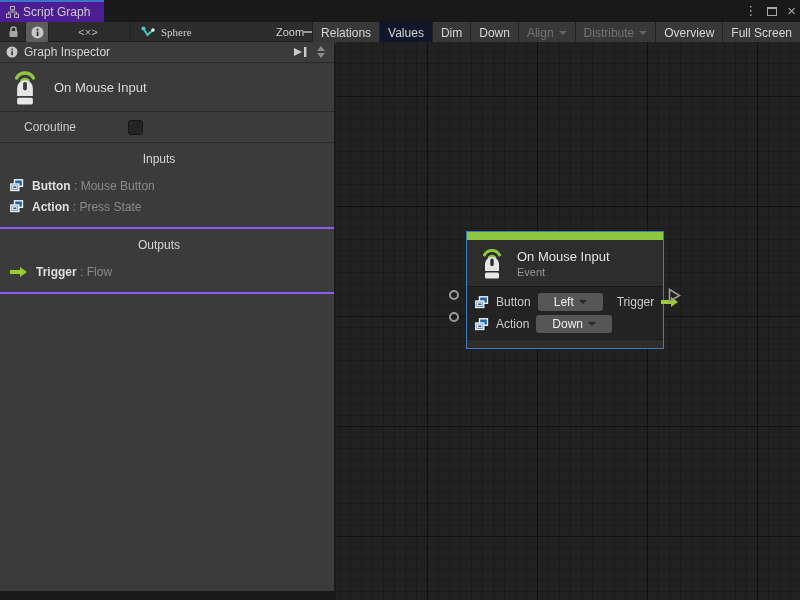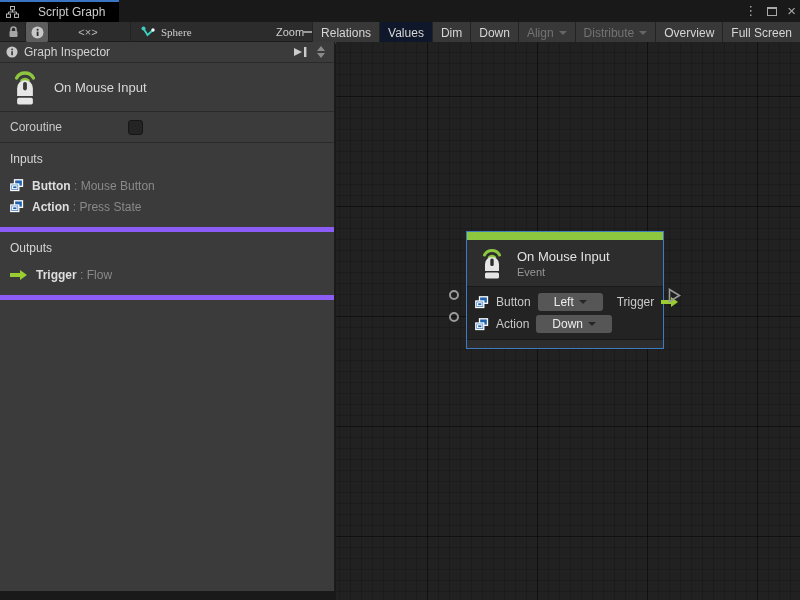--- a/index.html
+++ b/index.html
@@ -2,22 +2,22 @@
 <html><head>
 <meta charset="utf-8">
 <style>
   * { margin:0; padding:0; box-sizing:border-box; }
   html,body { width:800px; height:600px; overflow:hidden; background:#191919;
     font-family:"Liberation Sans","DejaVu Sans",sans-serif; }
   .app { position:relative; width:800px; height:600px; background:#191919; }
 
   
   .tabbar { position:absolute; left:0; top:0; width:800px; height:22px; background:#191919; }
-  .tab { position:absolute; left:0; top:0; height:22px; padding:0 14px 0 6px; background:#000000;
-    border-top:2px solid #3b74c2; display:flex; align-items:center; gap:19px;
+  .tab { position:absolute; left:0; top:0; height:22px; padding:0 14px 0 6px; background:#4c1d95;
+    border-top:2px solid #3b74c2; display:flex; align-items:center; gap:4px;
     color:#cccccc; font-size:12px; }
   .win-controls { position:absolute; right:4px; top:0; height:22px; display:flex; align-items:center; gap:10px;
     color:#a8a8a8; font-size:13px; }
   .win-controls .glyph { cursor:default; line-height:22px; }
   .maxbox { width:10px; height:9px; border:1px solid #a8a8a8; border-top-width:2px; display:inline-block; }
 
   
   .toolbar { position:absolute; left:0; top:22px; width:800px; height:20px; background:#2c2c2c;
     border-bottom:1px solid #1c1c1c; color:#cfcfcf; font-size:11px; }
   .tbtn { position:absolute; top:0; height:20px; display:flex; align-items:center; justify-content:center;
@@ -33,38 +33,38 @@
   .zoom-handle { position:absolute; left:350px; top:4px; width:11px; height:11px; border-radius:50%;
     background:#cfcfcf; }
   .right-group { position:absolute; right:0; top:0; height:20px; display:flex; }
   .rbtn { height:20px; display:flex; align-items:center; padding:11px 8px; background:#383838;
     border-left:1px solid #232323; font-size:12px; color:#d6d6d6; white-space:nowrap; }
   .rbtn.sel { background:#0f172a; }
   .rbtn.dis { color:#737373; }
 
   
   .inspector { position:absolute; left:0; top:42px; width:335px; height:549px; background:#3b3b3b;
-    border-right:1px solid #1c1c1c; color:#d2d2d2; }
+    border-right:1px solid #1c1c1c; color:#d2d2d2;text-align:center; }
   .panel-bottom-edge { position:absolute; left:0; top:591px; width:335px; height:9px; background:#191919; }
   .insp-titlebar { height:21px; display:flex; align-items:center; gap:6px; padding:0 6px;
     border-bottom:1px solid #2a2a2a; font-size:12px; }
   .insp-titlebar .spacer { flex:1; }
   .spinner { display:flex; flex-direction:column; gap:2px; align-items:center; padding:2px 3px; }
   .tri-up { width:0; height:0; border-left:4px solid transparent; border-right:4px solid transparent;
     border-bottom:5px solid #8a8a8a; }
   .tri-dn { width:0; height:0; border-left:4px solid transparent; border-right:4px solid transparent;
     border-top:5px solid #8a8a8a; }
   .unit-header { height:49px; display:flex; align-items:center; gap:14px; padding:0 10px;
     border-bottom:1px solid #2a2a2a; }
   .unit-title { font-size:13px; color:#d8d8d8; }
-  .row-coroutine { height:31px; display:flex; align-items:center; padding:0 10px;
+  .row-coroutine { height:31px; display:flex; align-items:center; padding:0 24px;
     border-bottom:1px solid #2a2a2a; font-size:12px; color:#c9c9c9; }
   .checkbox { position:absolute; left:128px; width:15px; height:15px; background:#242424;
     border:1px solid #161616; border-radius:3px; }
-  .section { padding:9px 26px 10px 10px; border-bottom:5px solid #8b5cf6; }
+  .section { padding:9px 26px 10px 10px; border-bottom:2px solid #8b5cf6; }
   .section h3 { font-size:12px; font-weight:normal; color:#d6d6d6; margin-bottom:9px; }
   .port-row { display:flex; align-items:center; gap:8px; height:21px; font-size:12px; }
   .port-name { font-weight:bold; color:#dedede; }
   .port-sep { color:#8a8a8a; }
   .port-type { color:#8a8a8a; }
 
   
   .canvas { position:absolute; left:336px; top:42px; width:464px; height:558px; background:#212121;
     background-image:
       linear-gradient(to right, rgba(0,0,0,0.38) 1px, transparent 1px),

